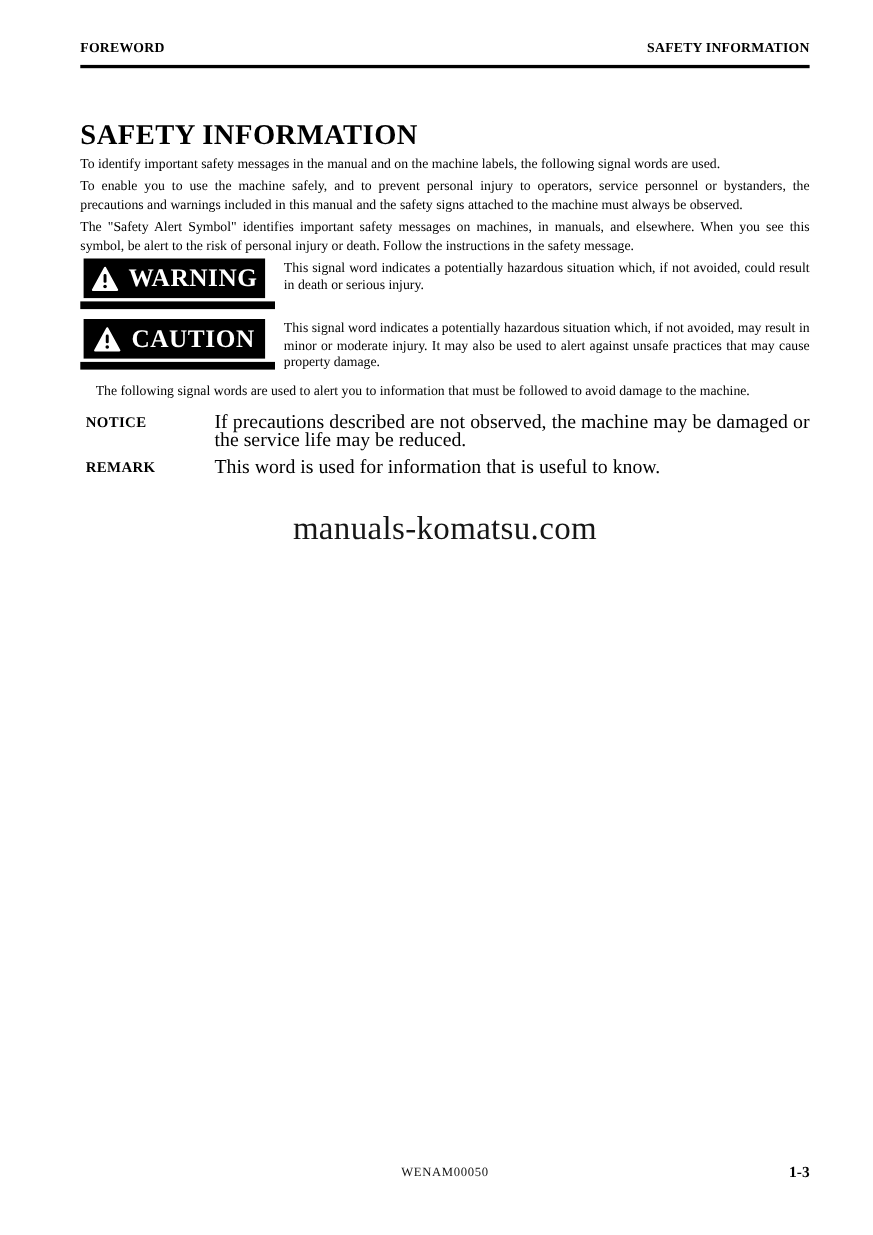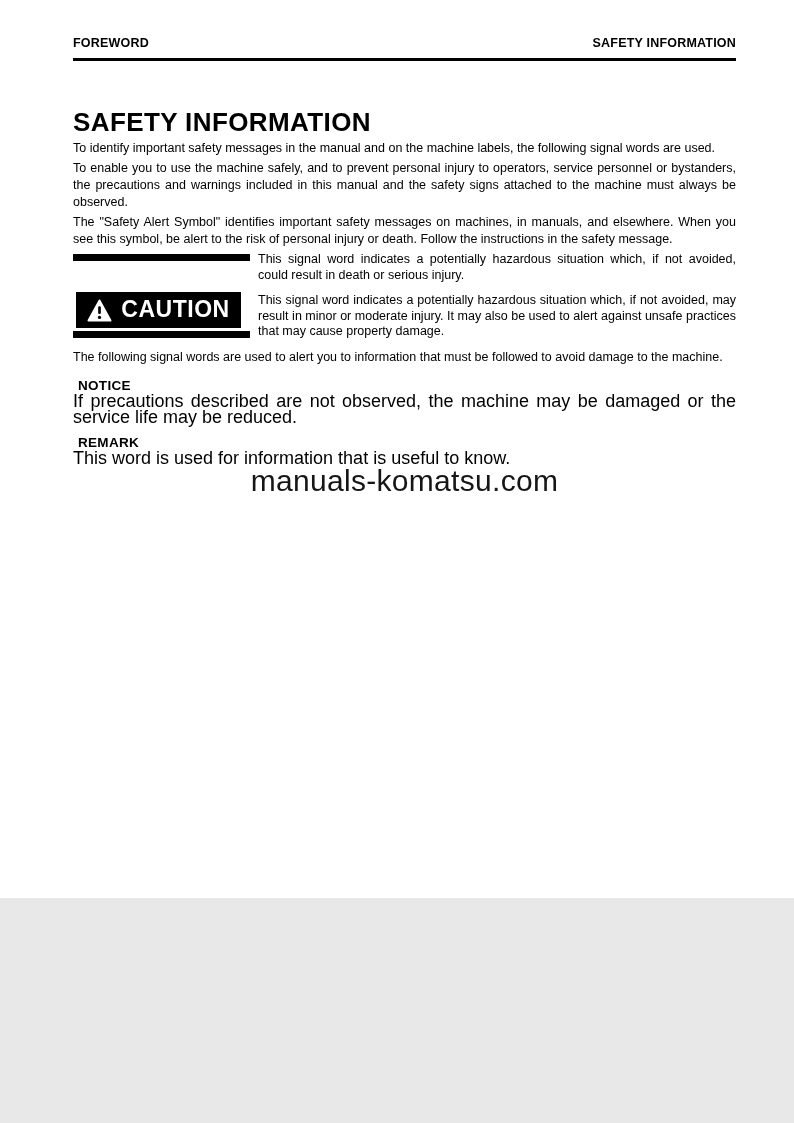--- a/index.html
+++ b/index.html
@@ -1,23 +1,23 @@
 <!DOCTYPE html>
 <html><head>
 <meta charset="utf-8">
 <style>
   * { margin:0; padding:0; box-sizing:border-box; }
   html,body { background:#e8e8e8; }
   .page {
     position:relative;
-    width:794px; height:898px;
+    width:794px; height:1123px;
     margin:0 auto;
     background:#ffffff;
     color:#000;
-    font-family:Liberation Sans, sans-serif;
+    font-family:Liberation Serif, serif;
     overflow:hidden;
   }
   .content { position:absolute; left:73px; top:36px; width:663px; }
 
   .running-header {
     display:flex; justify-content:space-between; align-items:flex-end;
     font-weight:700; font-size:12.5px; letter-spacing:0.2px;
     padding-bottom:8px; border-bottom:3.5px solid #000;
   }
 
@@ -41,23 +41,23 @@
   }
   .badge-label { font-size:23px; font-weight:700; letter-spacing:0.5px; line-height:1; padding-bottom:2px; }
   .badge-bar { height:7px; background:#000; margin-top:3px; }
   .tri-icon { display:block; flex:none; }
 
   .signal-text {
     flex:1; margin:0 0 0 8px; padding-top:1px;
     font-size:12.5px; line-height:15.5px; text-align:justify;
   }
 
-  .follow-par { margin-top:9px; }
+  .follow-par { margin-top:9px;margin-left:14px; }
 
-  .note-row { display:flex; align-items:flex-start;flex-direction:column; }
+  .note-row { display:flex; align-items:flex-start; }
   .note-row.notice { margin-top:11px; }
   .note-row.remark { margin-top:9px; }
   .note-label {
     width:122px; flex:none; padding-left:5px; padding-top:1px;
     font-weight:700; font-size:13.5px; letter-spacing:0.3px;
   }
   .note-text { flex:1; margin:0; font-size:18px; line-height:16px; text-align:justify; }
 
   .watermark {
     position:absolute; left:73px; width:663px; top:464px;
@@ -82,20 +82,28 @@
 
     <h1 class="page-title">SAFETY INFORMATION</h1>
 
     <p class="body-par">To identify important safety messages in the manual and on the machine labels, the following signal words are used.</p>
     <p class="body-par">To enable you to use the machine safely, and to prevent personal injury to operators, service personnel or by­standers, the precautions and warnings included in this manual and the safety signs attached to the machine must always be observed.</p>
     <p class="body-par">The "Safety Alert Symbol" identifies important safety messages on machines, in manuals, and elsewhere. When you see this symbol, be alert to the risk of personal injury or death. Follow the instructions in the safety mes­sage.</p>
 
 
     <div class="signal-row">
       <div class="badge-col">
+        <div class="badge">
+          <svg class="tri-icon" width="25" height="23" viewBox="0 0 26 24">
+            <path d="M13 1.5 L24.5 22.5 L1.5 22.5 Z" fill="#ffffff" stroke="#ffffff" stroke-width="2" stroke-linejoin="round"></path>
+            <rect x="11.6" y="7.5" width="2.8" height="8.2" rx="1.3" fill="#000"></rect>
+            <circle cx="13" cy="19.2" r="1.7" fill="#000"></circle>
+          </svg>
+          <span class="badge-label">WARNING</span>
+        </div>
         <div class="badge-bar"></div>
       </div>
       <p class="signal-text">This signal word indicates a potentially hazardous situation which, if not avoided, could result in death or serious injury.</p>
     </div>
 
     <div class="signal-row">
       <div class="badge-col">
         <div class="badge">
           <svg class="tri-icon" width="25" height="23" viewBox="0 0 26 24">
             <path d="M13 1.5 L24.5 22.5 L1.5 22.5 Z" fill="#ffffff" stroke="#ffffff" stroke-width="2" stroke-linejoin="round"></path>

